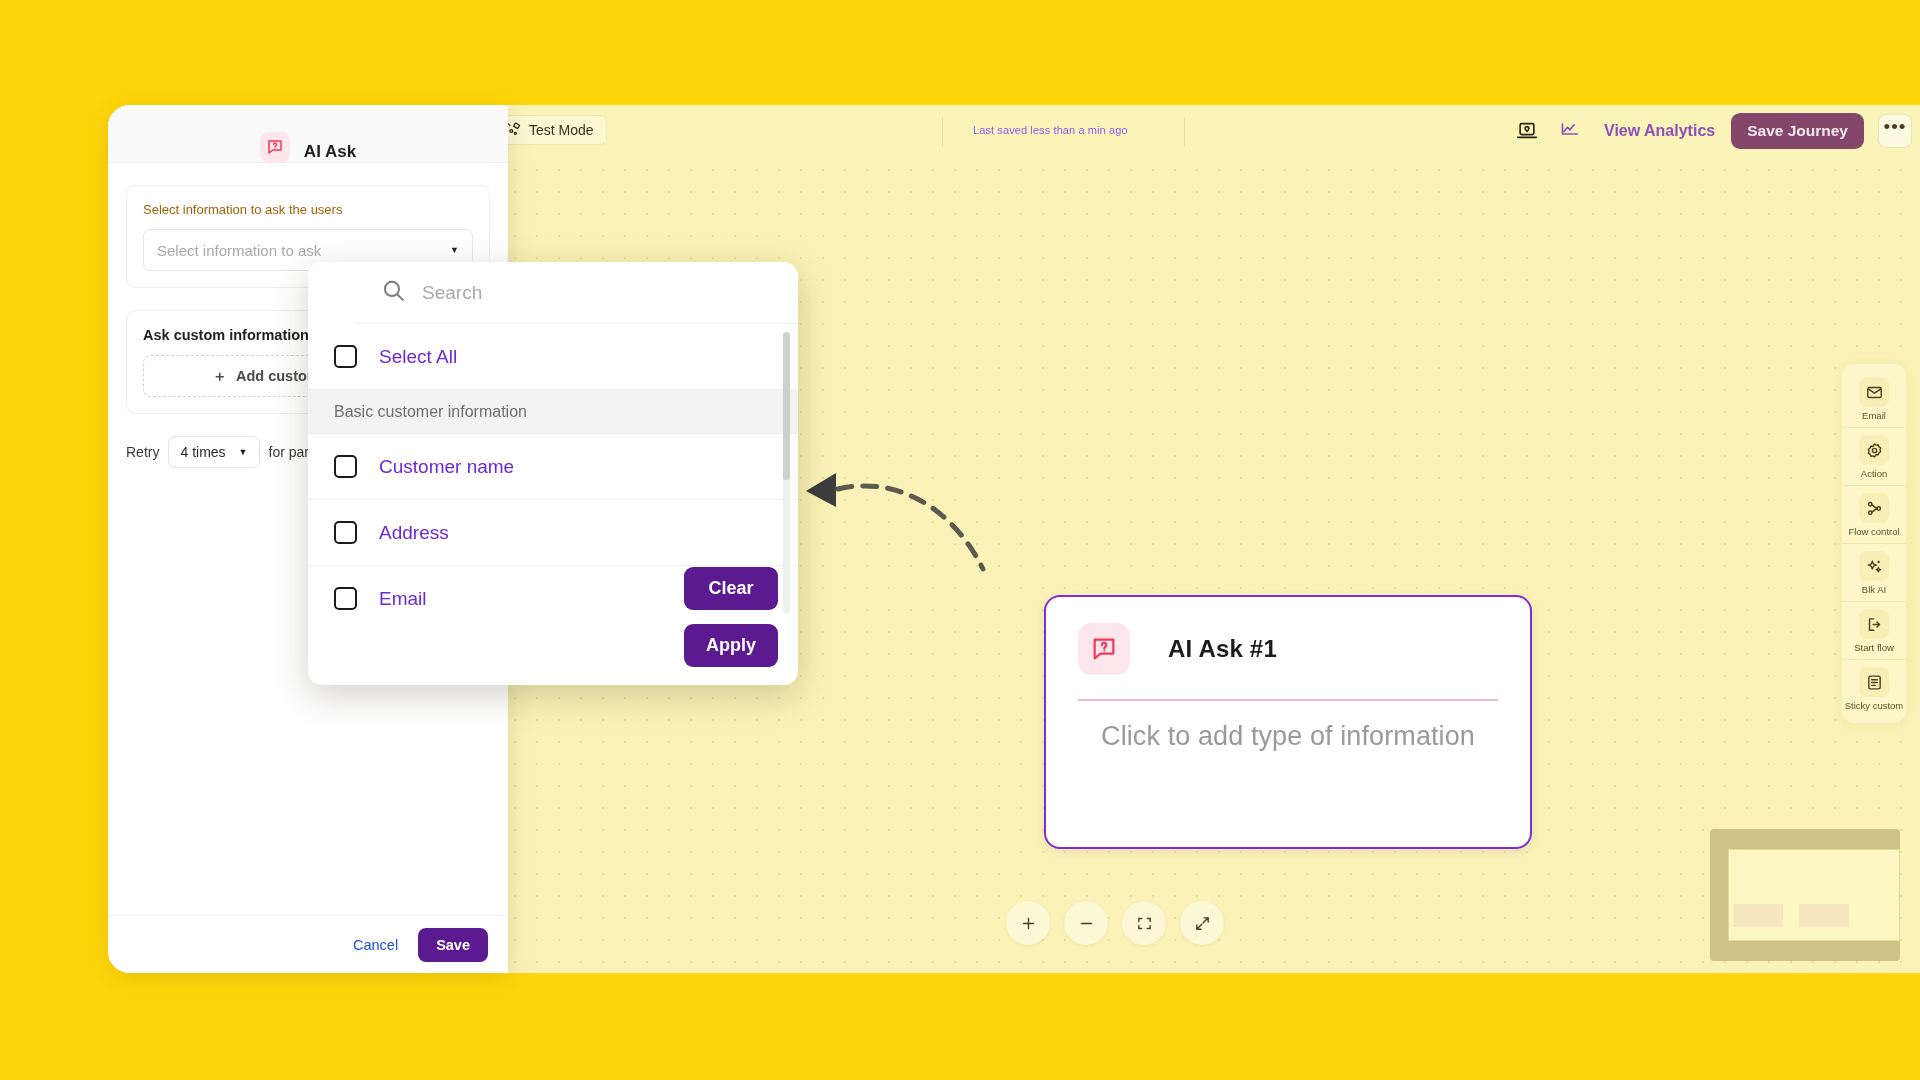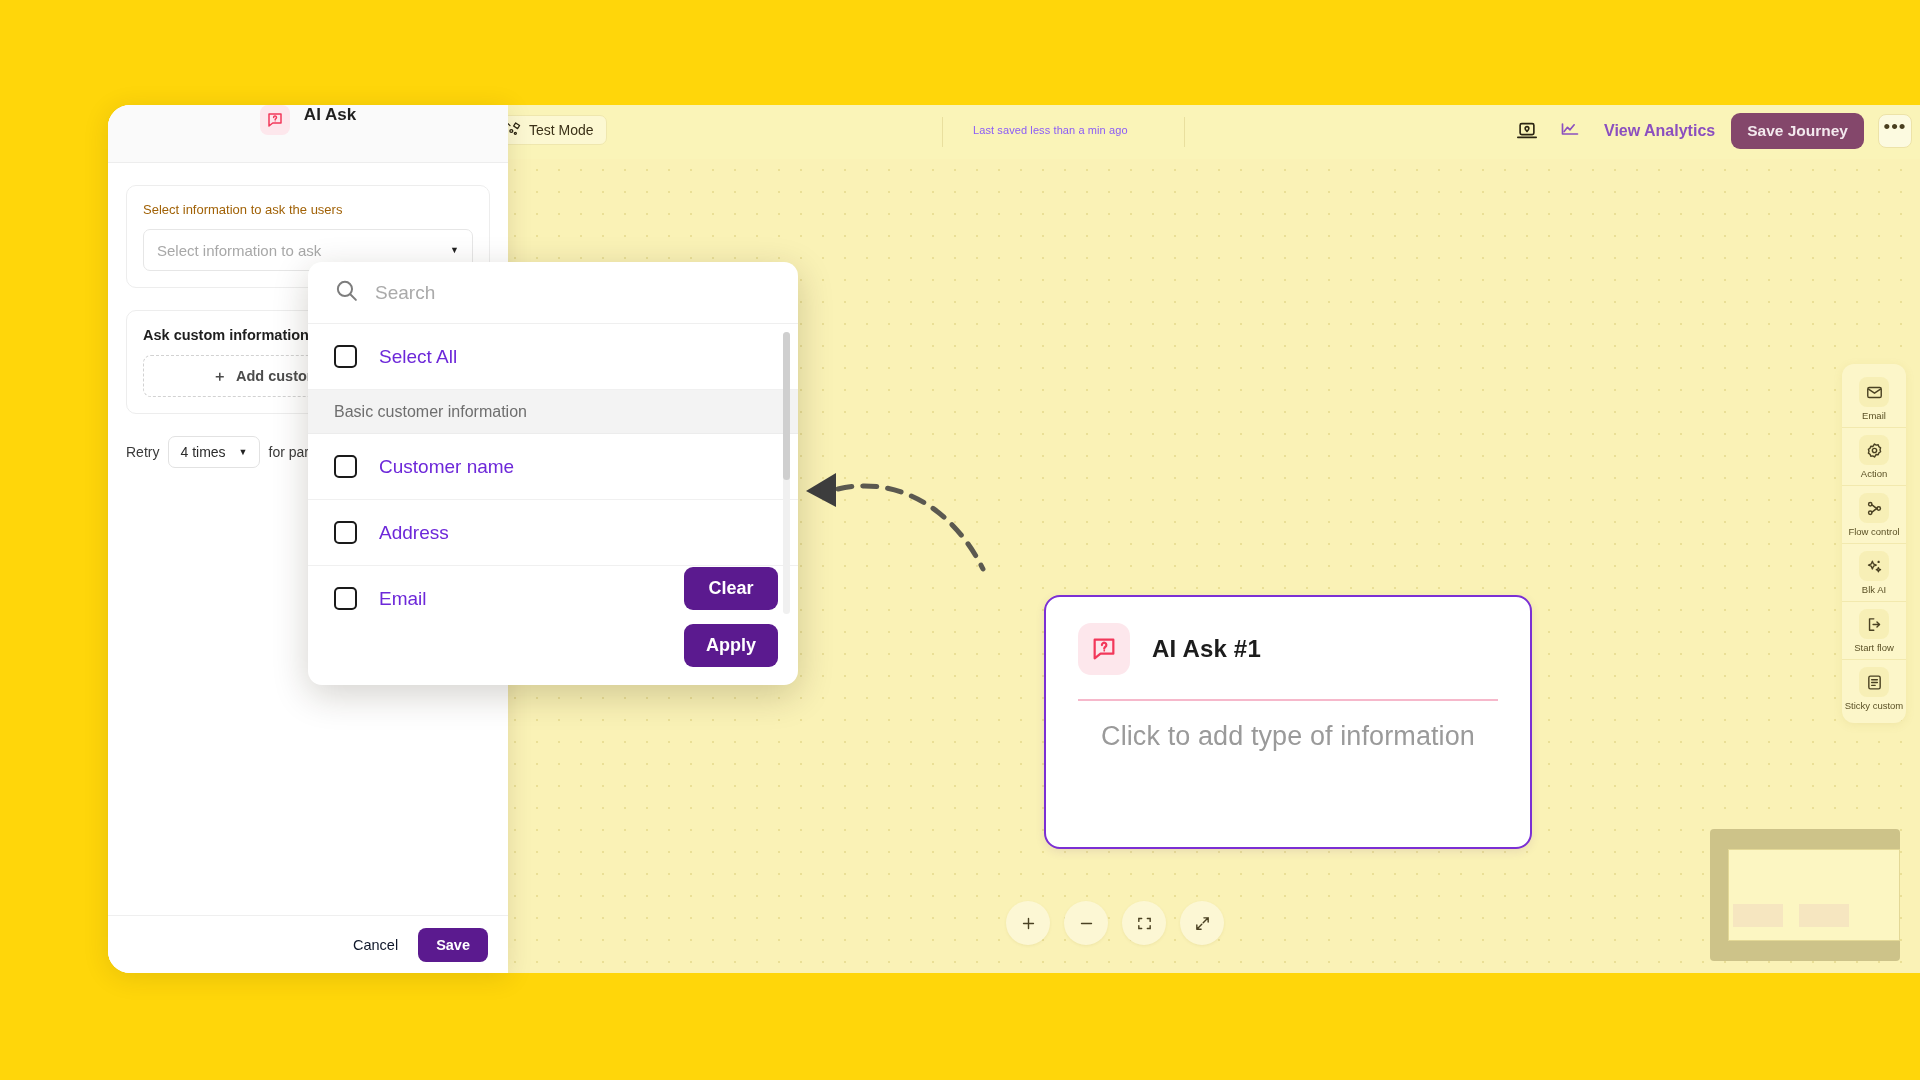--- a/index.html
+++ b/index.html
@@ -82,21 +82,21 @@
   
   #node-card {
     position: absolute; left: 936px; top: 436px;
     width: 488px; height: 254px;
     background: #fff;
     border: 2.5px solid #7B2FD4;
     border-radius: 16px;
     box-shadow: 0 3px 10px rgba(90,40,140,.10);
     padding: 26px 32px;
   }
-  #node-head { display: flex; align-items: center; gap: 22px; }
+  #node-head { display: flex; align-items: center; gap: 38px; }
   .node-icon-box {
     width: 52px; height: 52px; border-radius: 13px;
     background: #FDE7EC;
     display: flex; align-items: center; justify-content: center;
   }
   #node-title { font-size: 24px; font-weight: bold; color: #1C1C1C; letter-spacing: .2px; }
   #node-rule { margin-top: 24px; height: 1.5px; background: #F6B8CB; }
   #node-placeholder {
     margin-top: 18px; text-align: center;
     font-size: 27px; color: #9A9A9A; line-height: 1.26;
@@ -157,21 +157,21 @@
     position: absolute; left: 108px; top: 105px;
     width: 400px; height: 868px;
     background: #fff;
     border-radius: 22px 0 0 22px;
     box-shadow: 0 4px 26px rgba(60,50,10,.13);
     overflow: hidden;
   }
   #panel-head {
     height: 58px; background: #FAFAFA;
     border-bottom: 1px solid #EDEDED;
-    display: flex; align-items: flex-start; justify-content: center; gap: 14px;
+    display: flex; align-items: flex-end; justify-content: center; gap: 14px;
   }
   .panel-icon-box {
     width: 30px; height: 30px; border-radius: 8px;
     background: #FDE7EC;
     display: flex; align-items: center; justify-content: center;
   }
   #panel-title { font-size: 17px; font-weight: bold; color: #1F1F1F; }
 
   .card {
     margin: 22px 18px 0;
@@ -207,42 +207,42 @@
   }
 
   #panel-footer {
     position: absolute; left: 0; bottom: 0;
     width: 100%; height: 58px;
     background: #fff; border-top: 1px solid #EFEFEF;
     display: flex; align-items: center; justify-content: flex-end;
     gap: 14px; padding-right: 20px;
   }
   #cancel-btn {
-    font-size: 14.5px; color: #0f172a; background: none; border: none;
+    font-size: 14.5px; color: #1d4ed8; background: none; border: none;
     padding: 8px 6px; font-family: "Liberation Sans", sans-serif;
   }
   #save-btn {
     background: #5B1A8F; color: #fff; border: none;
     font-size: 14.5px; font-weight: bold;
     padding: 9px 18px; border-radius: 8px;
     font-family: "Liberation Sans", sans-serif;
   }
 
   
   #dropdown {
     position: absolute; left: 308px; top: 262px;
     width: 490px; height: 423px;
     background: #fff;
     border-radius: 14px;
     box-shadow: 0 10px 36px rgba(40,30,10,.20);
     overflow: hidden;
   }
   #dd-search {
     height: 62px; display: flex; align-items: center; gap: 16px;
-    padding: 0 26px; border-bottom: 1px solid #EFEFEF;
+    padding: 0 26px; border-bottom: 1px solid #EFEFEF; margin-left: 47px;
   }
   #dd-search-input {
     border: none; outline: none; background: transparent;
     font-size: 19px; color: #9B9B9B; width: 100%;
     font-family: "Liberation Sans", sans-serif;
   }
   #dd-search-input::placeholder { color: #AAA; }
 
   #dd-list { height: 300px; overflow: hidden; position: relative; }
   .dd-row {

